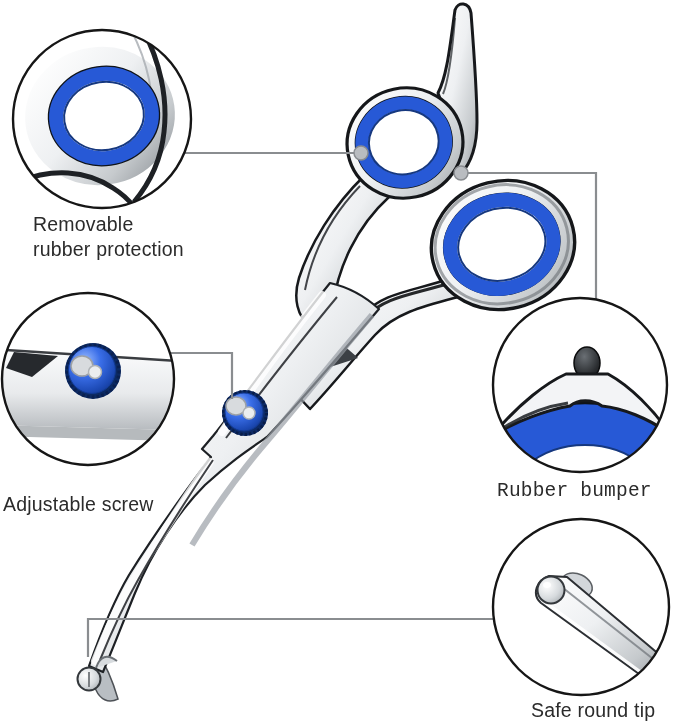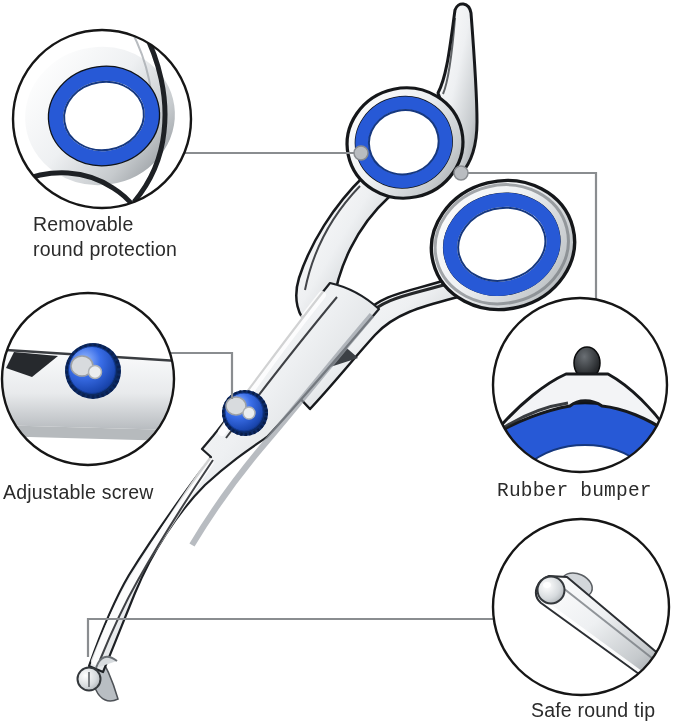--- a/index.html
+++ b/index.html
@@ -6,21 +6,21 @@
   .stage{
     position:relative;width:679px;height:728px;background:#ffffff;overflow:hidden;
     font-family:"Liberation Sans", sans-serif;
   }
   .stage svg{position:absolute;left:0;top:0;}
   .callout-label{
     position:absolute;font-size:19.5px;line-height:1.3;color:#2b2b2b;
     letter-spacing:.2px;white-space:pre-line;
   }
   #label-rubber-protection{left:33px;top:212px;width:200px;}
-  #label-adjustable-screw{left:3px;top:480px;}
+  #label-adjustable-screw{left:3px;top:492px;}
   #label-rubber-bumper{left:497px;top:479px;font-family:Liberation Mono, monospace;}
   #label-safe-round-tip{left:531px;top:698px;}
 </style>
 </head>
 <body>
 
 <div class="stage">
 
 <svg width="679" height="728" viewBox="0 0 679 728">
   <defs>
@@ -193,17 +193,17 @@
       <path d="M 558,584 L 662,666" stroke="#787d82" stroke-width="2" opacity="0.8"></path>
       <path d="M 545,602 L 642,673" stroke="#ffffff" stroke-width="3" opacity="0.9"></path>
       <circle cx="551" cy="590" r="13.5" fill="url(#gBall)" stroke="#34383c" stroke-width="2"></circle>
       <ellipse cx="547" cy="585" rx="4" ry="3" fill="#ffffff" opacity="0.9"></ellipse>
     </g>
     <circle cx="581" cy="607" r="88" fill="none" stroke="#161616" stroke-width="2.4"></circle>
   </g>
 </svg>
 
   <div class="callout-label" id="label-rubber-protection">Removable
-round protection</div>
+rubber protection</div>
   <div class="callout-label" id="label-adjustable-screw">Adjustable screw</div>
   <div class="callout-label" id="label-rubber-bumper">Rubber bumper</div>
   <div class="callout-label" id="label-safe-round-tip">Safe round tip</div>
 </div>
 
 </body></html>

